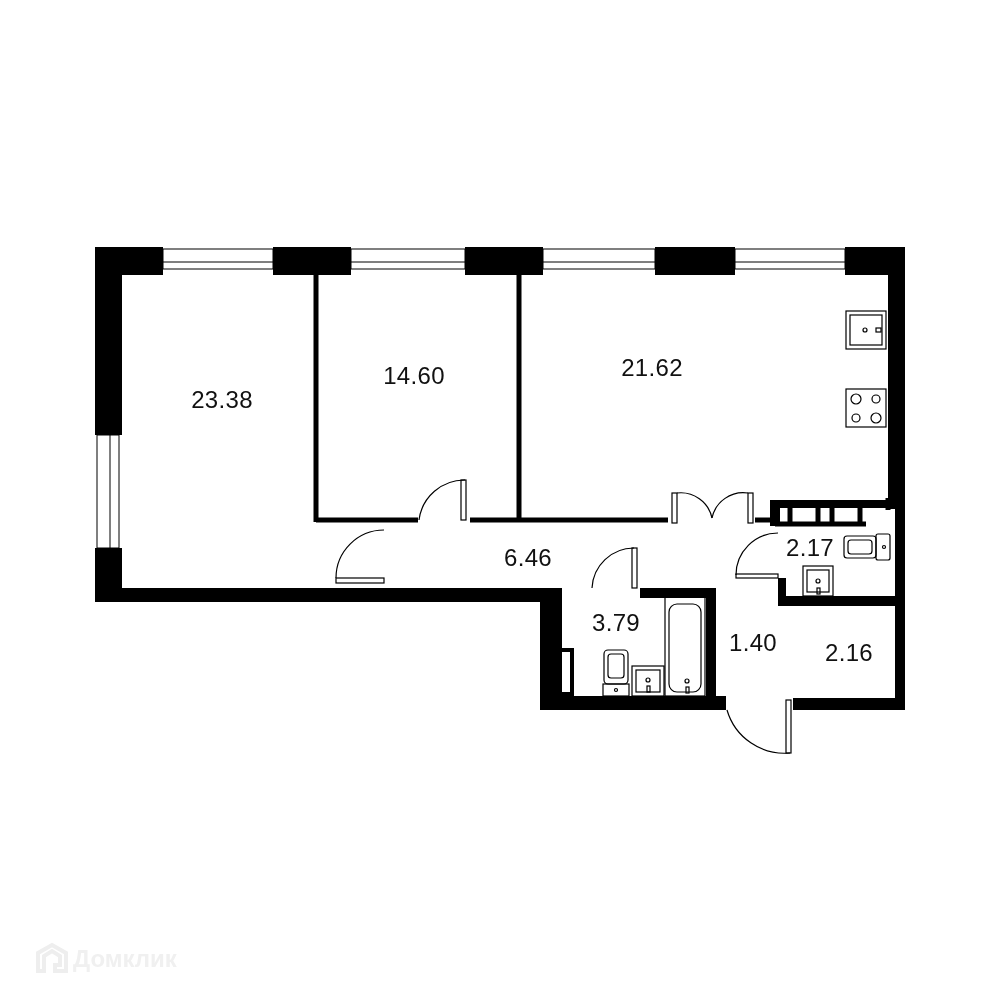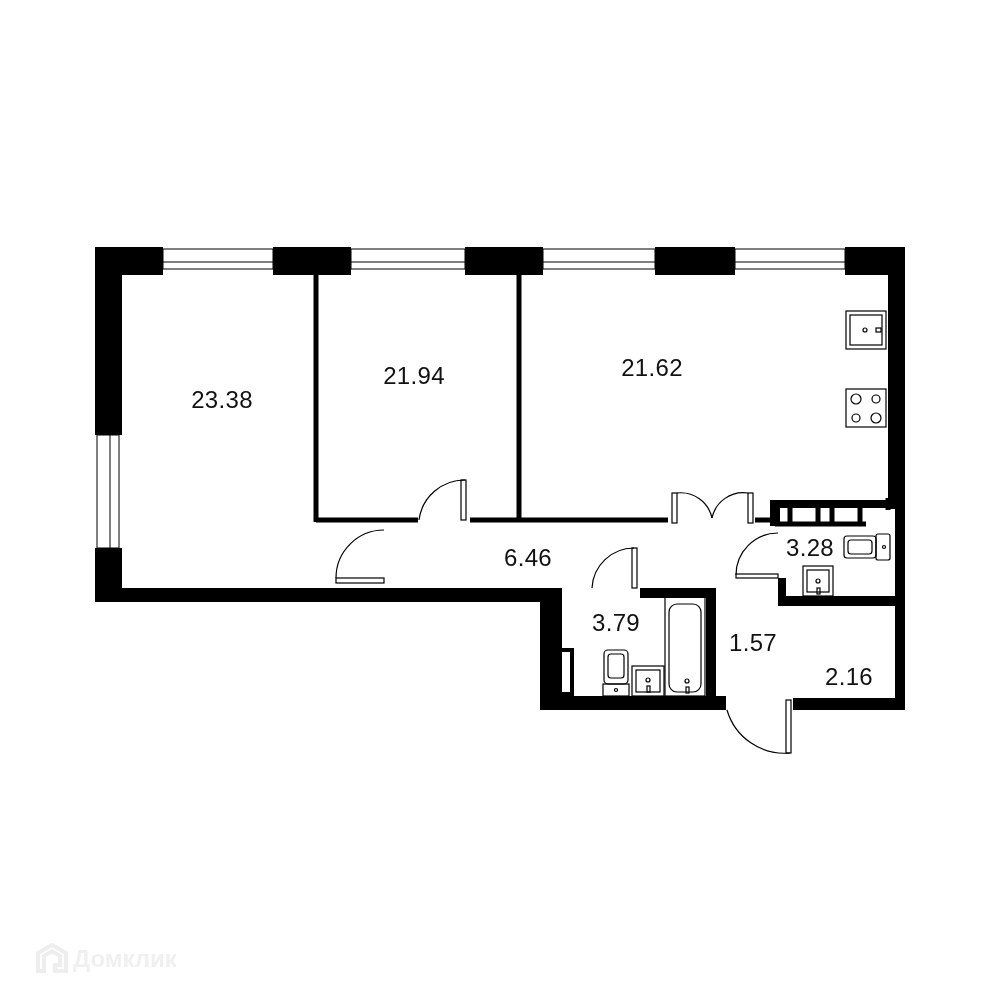--- a/index.html
+++ b/index.html
@@ -141,26 +141,26 @@
   </g>
   <g stroke="#000" stroke-width="1.2" fill="none">
     <rect x="803" y="566" width="30" height="30"></rect>
     <rect x="807" y="570" width="22" height="22"></rect>
     <circle cx="818" cy="581" r="2"></circle>
     <rect x="817" y="588" width="3" height="6"></rect>
   </g>
 </svg>
 
 <div class="room-label" style="left:222px;top:400px;">23.38</div>
-<div class="room-label" style="left:414px;top:376px;">21.94</div>
+<div class="room-label" style="left:414px;top:376px;">14.60</div>
 <div class="room-label" style="left:652px;top:368px;">21.62</div>
 <div class="room-label" style="left:528px;top:558px;">6.46</div>
-<div class="room-label" style="left:810px;top:548px;">3.28</div>
+<div class="room-label" style="left:810px;top:548px;">2.17</div>
 <div class="room-label" style="left:616px;top:623px;">3.79</div>
-<div class="room-label" style="left:753px;top:643px;">1.57</div>
-<div class="room-label" style="left:849px;top:653px;margin-top:24px;">2.16</div>
+<div class="room-label" style="left:753px;top:643px;">1.40</div>
+<div class="room-label" style="left:849px;top:653px;">2.16</div>
 
 <div class="watermark">
   <svg width="34" height="34" viewBox="0 0 34 34">
     <path d="M17 3 L31 11 V29 H20 V23 H25 V14 L17 9 L9 14 V29 H3 V11 Z" fill="none" stroke="#eeeeee" stroke-width="4"></path>
   </svg>
   <span>Домклик</span>
 </div>
 
 </body></html>

